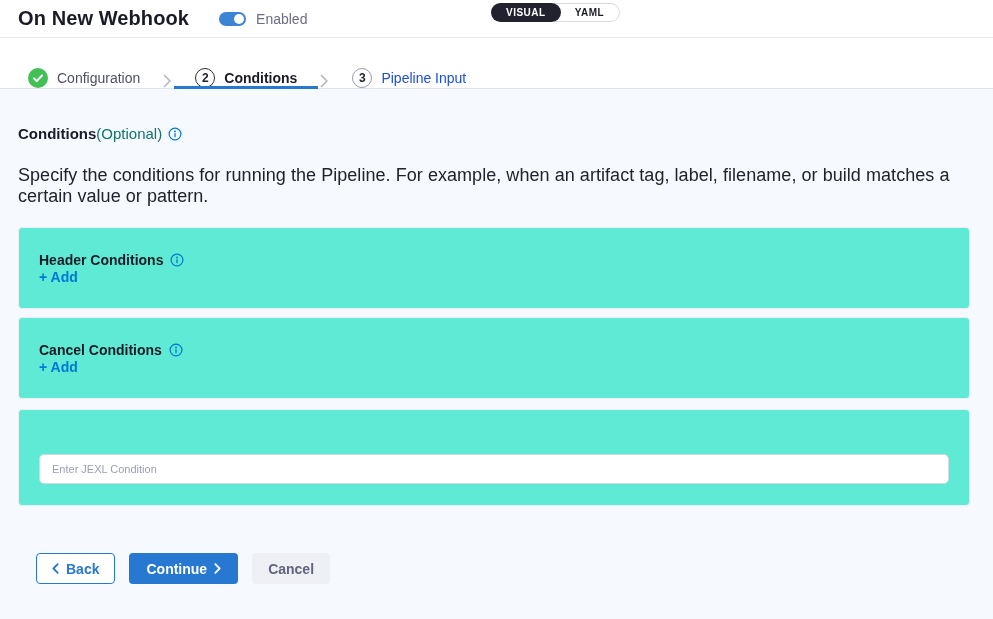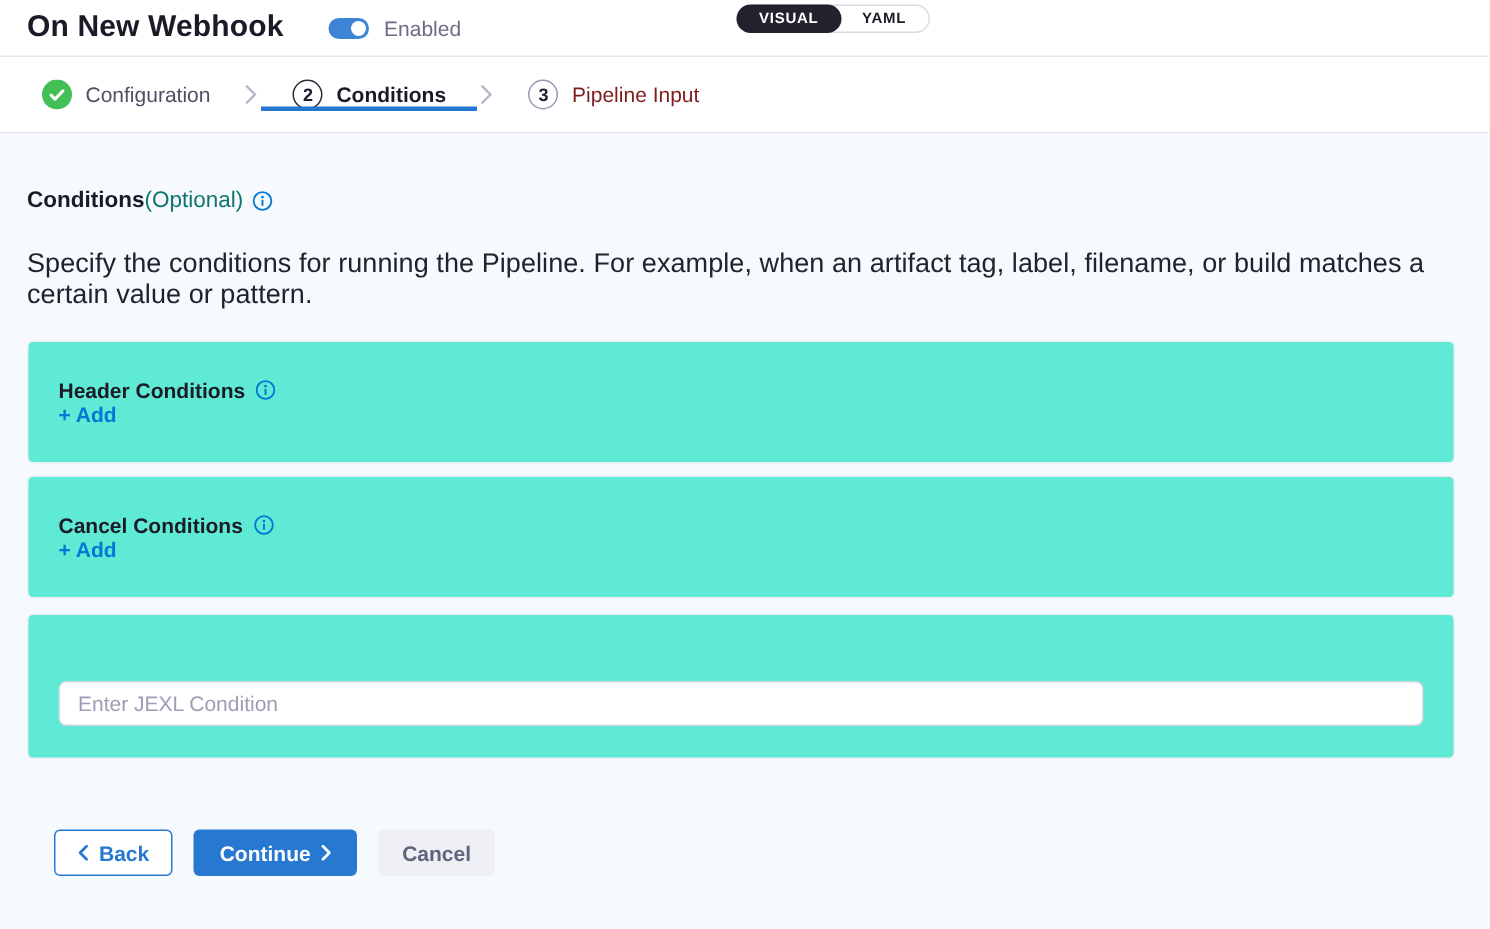--- a/index.html
+++ b/index.html
@@ -75,21 +75,21 @@
     line-height: 19px;
     border-radius: 10px;
   }
 
   
   .stepper {
     height: 51px;
     background: #ffffff;
     border-bottom: 1px solid #e3e5ed;
     display: flex;
-    align-items: center;
+    align-items: flex-end;
     padding-left: 28px;
   }
   .step {
     display: flex;
     align-items: center;
     gap: 9px;
     padding: 0 21px;
     position: relative;
     cursor: pointer;
   }
@@ -109,21 +109,21 @@
     justify-content: center;
     font-size: 12px;
     font-weight: 600;
     flex: none;
   }
   .step-circle.n2 { border: 1.6px solid #2b2b3d; color: #1e1e2d; }
   .step-circle.n3 { border: 1.6px solid #989ab4; color: #1e1e2d; }
   .step-label { font-size: 14px; }
   .label-config { color: #4e5066; font-weight: 400; }
   .label-active { color: #1b1b28; font-weight: 700; }
-  .label-upcoming { color: #7f1d1d; font-weight: 400; }
+  .label-upcoming { color: #1d4ed8; font-weight: 400; }
   .step-sep {
     display: flex;
     align-items: center;
     padding: 0 2px;
   }
 
   
   .content { padding: 36px 23px 0 18px; }
   .section-heading {
     display: flex;
@@ -167,21 +167,21 @@
     cursor: pointer;
     text-decoration: none;
   }
   .jexl-input {
     margin-top: 24px;
     width: 100%;
     height: 30px;
     border: 1px solid #d5d7e3;
     border-radius: 5px;
     padding: 0 12px;
-    font-size: 14px;
+    font-size: 11px;
     font-family: "Liberation Sans", sans-serif;
     color: #22222e;
     background: #ffffff;
     outline: none;
   }
   .jexl-input::placeholder { color: #9b9eb4; }
 
   
   .footer {
     display: flex;

